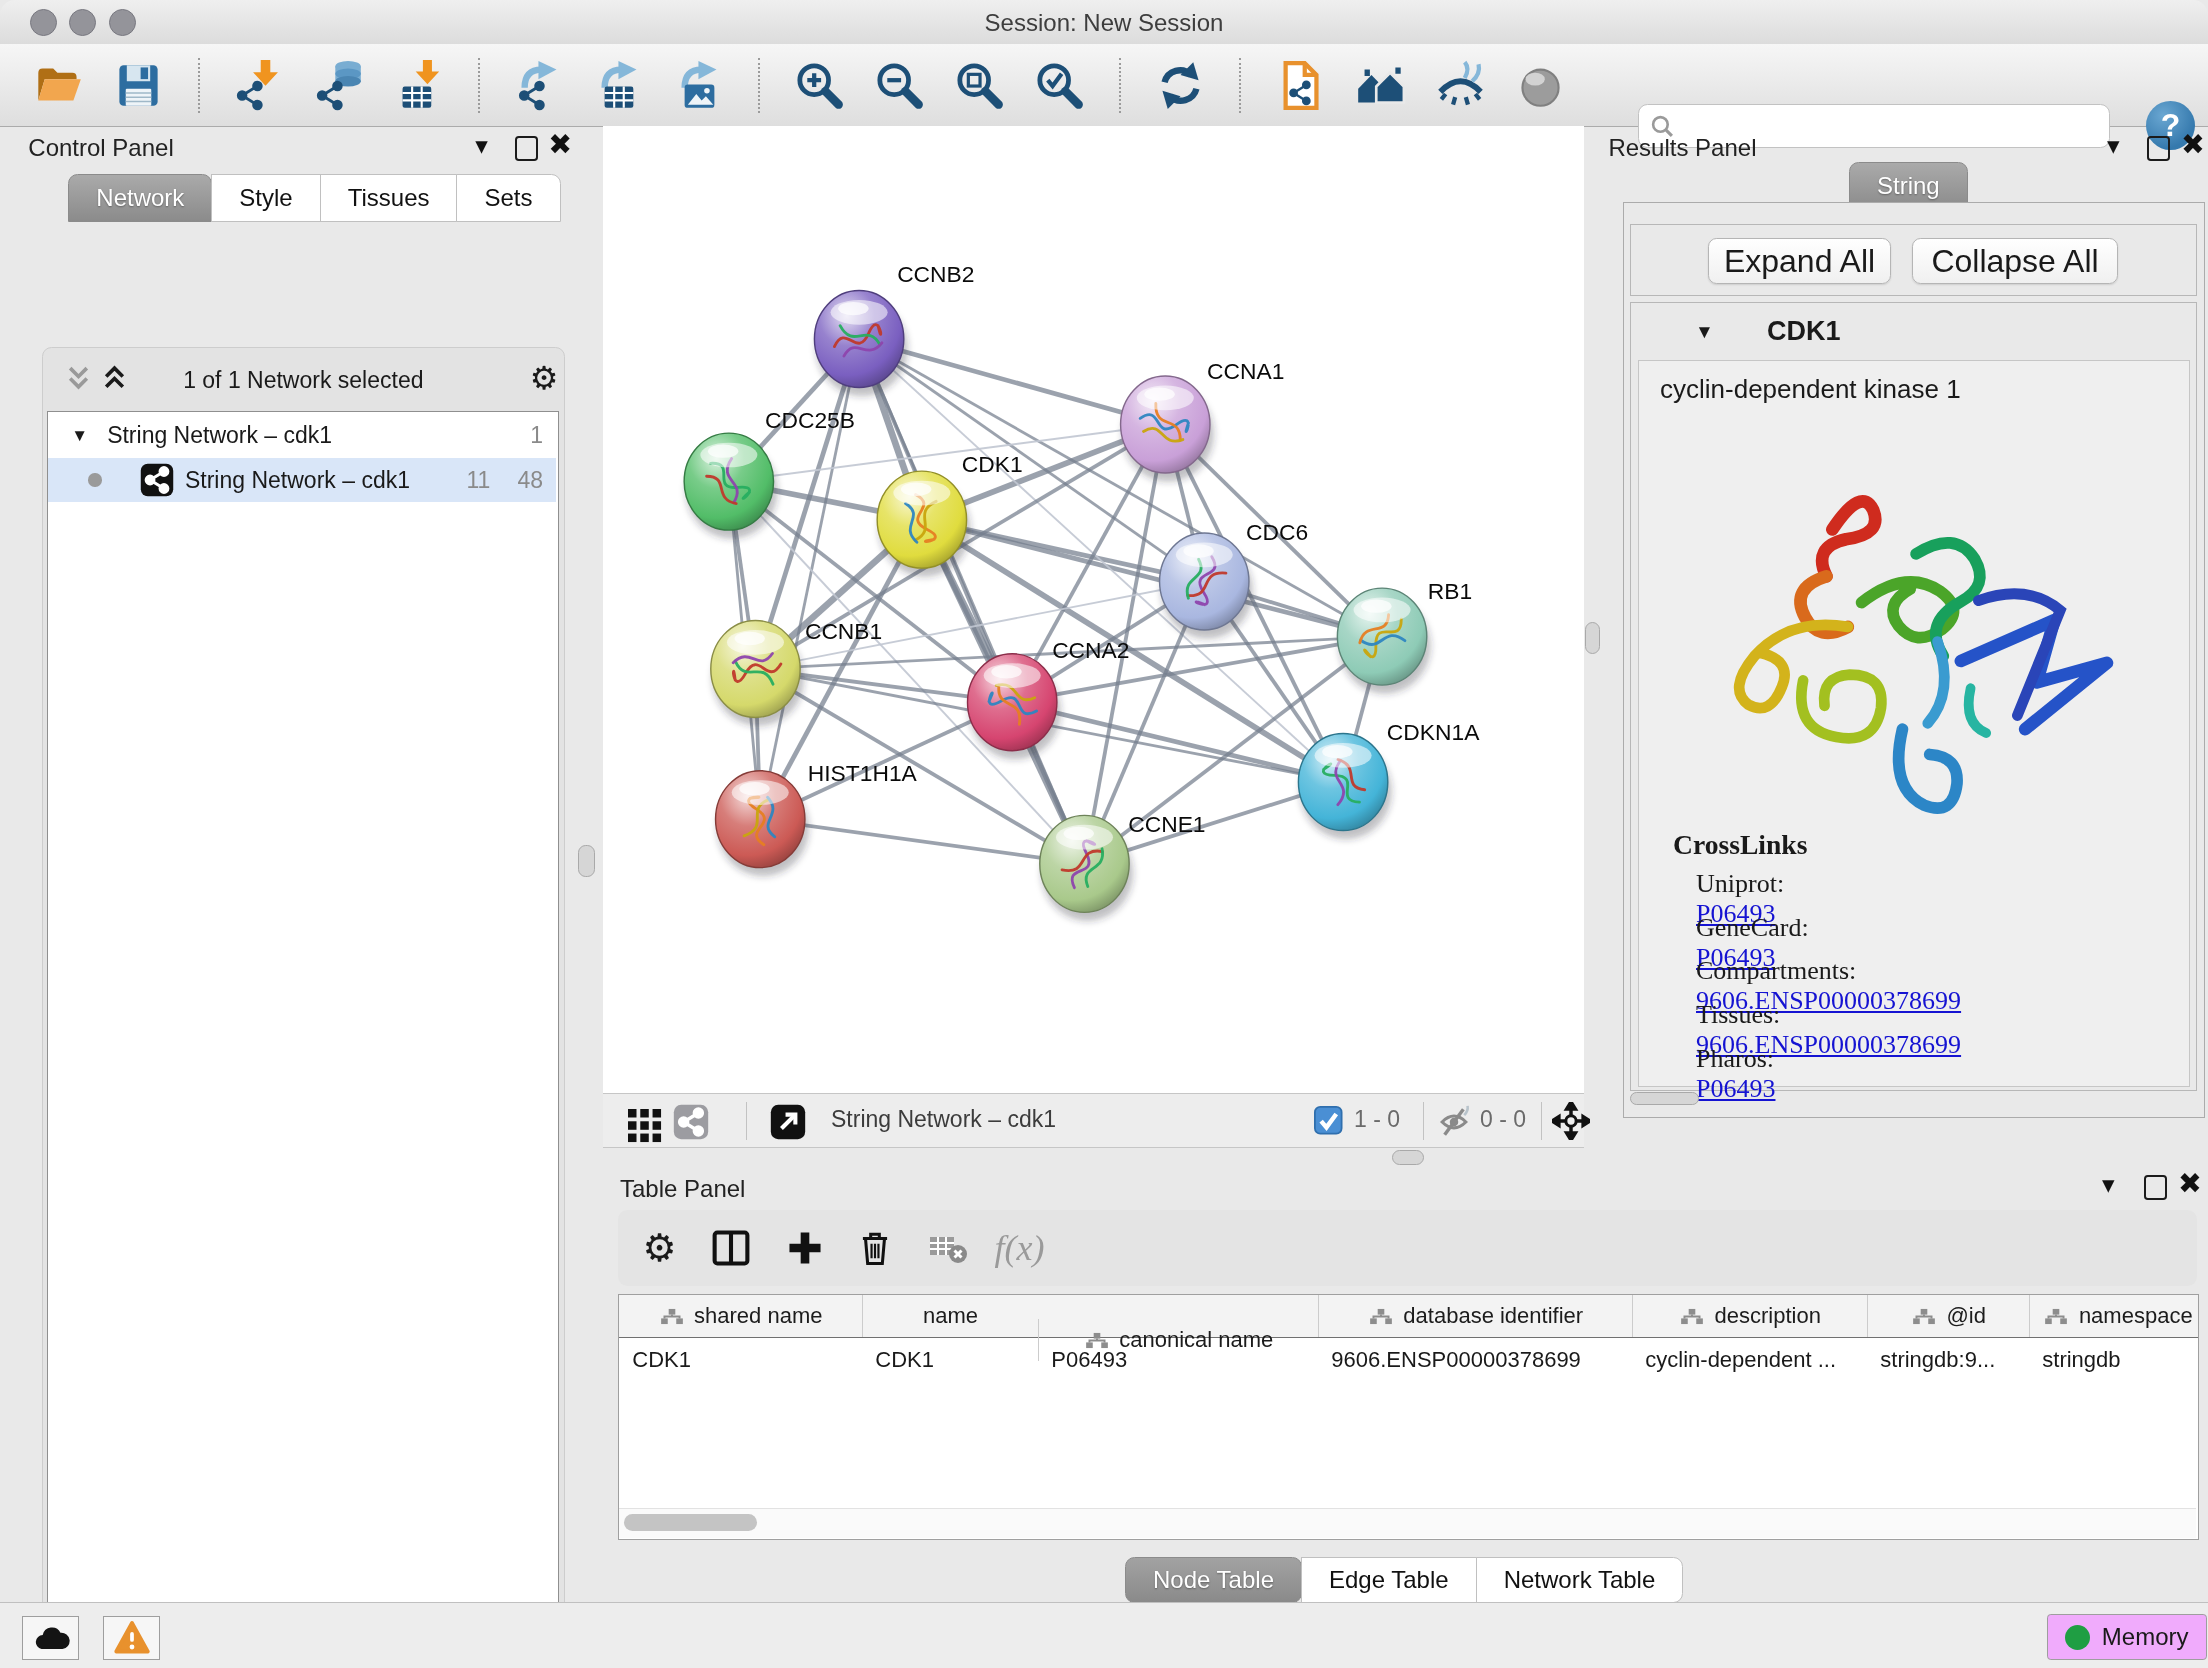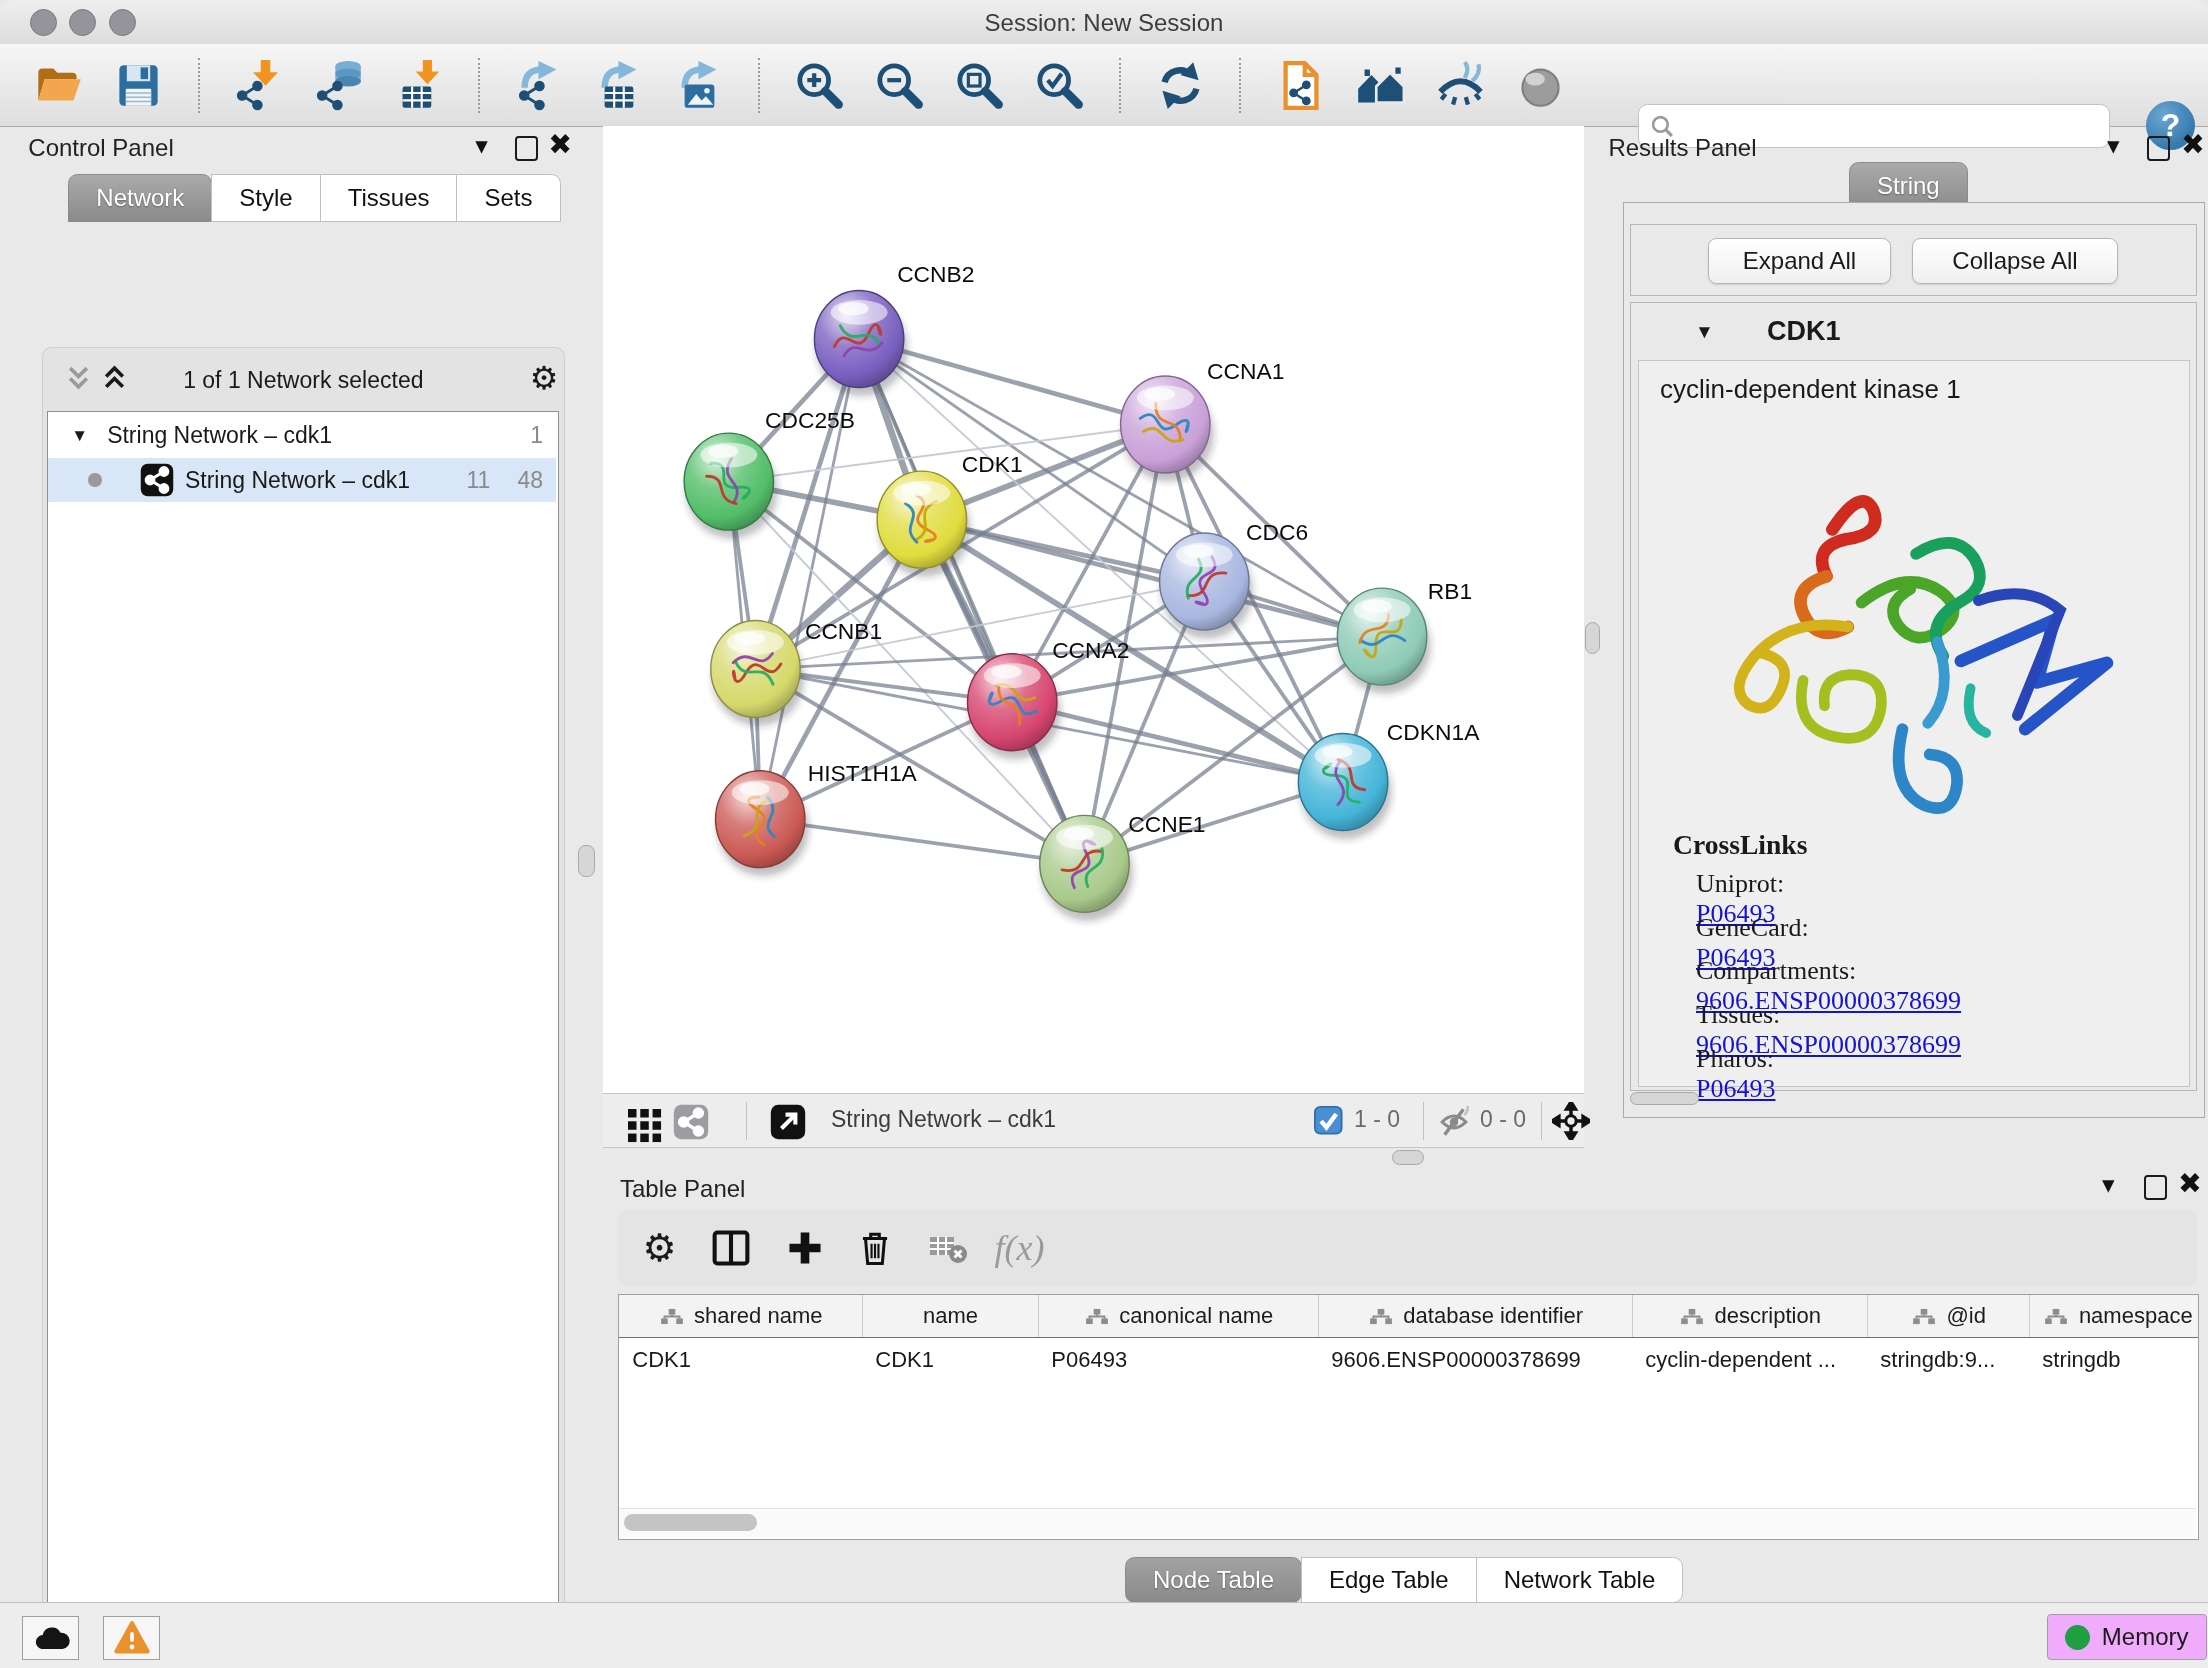--- a/index.html
+++ b/index.html
@@ -48,21 +48,21 @@
   #net-toolbar{left:603px;top:1093px;width:981px;height:53px;background:#ededed;
                border-top:1px solid #c6c6c6;border-bottom:1px solid #c6c6c6}
   .nt-sep{position:absolute;top:7.6px;width:0;height:38px;border-left:1px solid #c2c2c2}
   .nt-text{position:absolute;top:12.4px;font-size:23px;color:#3c3c3c}
   .nt-count{color:#6a6a6a}
   
   #results-panel{left:1597px;top:126px;width:612px;height:999px}
   #rp-outer{left:1623px;top:202px;width:580px;height:914px;background:#e9e9e9;border:1px solid #ababab}
   #rp-expandbox{left:1630px;top:224px;width:565px;height:70px;border:1px solid #b7b7b7}
   .rp-btn{position:absolute;top:238px;height:44px;background:linear-gradient(#ffffff,#f0f0f0);
-          border:1px solid #b5b5b5;border-radius:8.6px;font-size:24px;display:flex;align-items:center;
+          border:1px solid #b5b5b5;border-radius:8.6px;font-size:32px;display:flex;align-items:center;
           justify-content:center;cursor:pointer;box-shadow:0 1px 1.9px rgba(0,0,0,.12)}
   #rp-section{left:1630px;top:302px;width:565px;height:787px;border:1px solid #b7b7b7}
   #rp-inner{left:1638px;top:360px;width:550px;height:725px;background:#efefef;border:1px solid #c6c6c6}
   .xl-row{position:absolute;font-family:"Liberation Serif","DejaVu Serif",serif;font-size:26px}
   .xl-link{color:#1513d2;text-decoration:underline;cursor:pointer}
   
   #table-panel{left:603px;top:1162px;width:1605px;height:445px}
   #tp-toolbar{left:618px;top:1210px;width:1579px;height:76px;background:#e4e4e4;border-radius:9.5px}
   .tp-icon{position:absolute;top:1223px;width:49px;height:49px;display:flex;align-items:center;
            justify-content:center;cursor:pointer}
@@ -725,21 +725,21 @@
             <rect x="2" y="11" width="7" height="6" fill="#8d8d8d"></rect>
             <rect x="18" y="11" width="7" height="6" fill="#8d8d8d"></rect>
             <path d="M13.5 7 v3 M5.5 11 V9 h16 v2" stroke="#8d8d8d" stroke-width="2" fill="none"></path>
           </svg>
         </span>
         <span>shared name</span>
       </div>
       <div class="th" style="width: 176px;">
         <span>name</span>
       </div>
-      <div class="th" style="width: 280px;">
+      <div class="th" style="width: 280px; margin-top: 24px;">
         <span>
           <svg viewBox="0 0 27 18" style="width:26px;height:17px">
             <rect x="10" y="1" width="7" height="6" fill="#8d8d8d"></rect>
             <rect x="2" y="11" width="7" height="6" fill="#8d8d8d"></rect>
             <rect x="18" y="11" width="7" height="6" fill="#8d8d8d"></rect>
             <path d="M13.5 7 v3 M5.5 11 V9 h16 v2" stroke="#8d8d8d" stroke-width="2" fill="none"></path>
           </svg>
         </span>
         <span>canonical name</span>
       </div>

